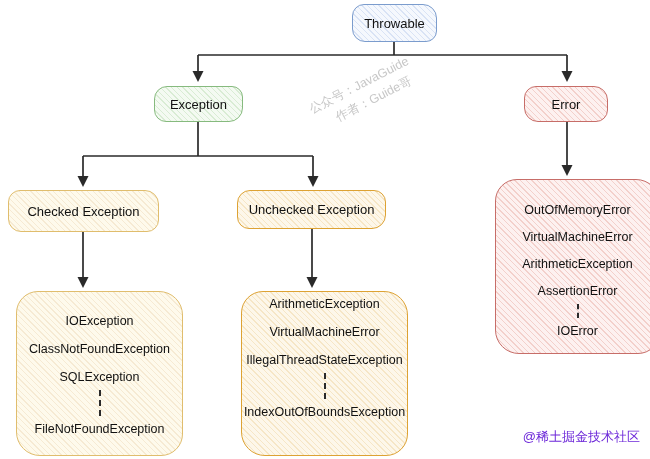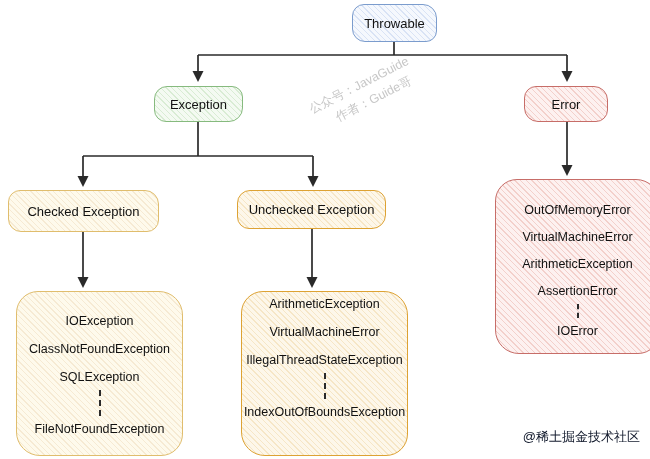--- a/index.html
+++ b/index.html
@@ -43,21 +43,21 @@
   .ellipsis{
     width:0;height:26px;border-left:2.6px dashed #2a2a2a;margin:3px 0;
   }
   .wm-center{
     position:absolute;left:306px;top:102px;transform:rotate(-27deg);
     transform-origin:left top;color:#c7c7c7;font-size:12.5px;line-height:19px;
     white-space:nowrap;pointer-events:none;
   }
   .wm-center .l2{margin-left:20px;}
   .wm-br{
-    position:absolute;right:10px;bottom:13px;color:#0f172a;font-size:13px;
+    position:absolute;right:10px;bottom:13px;color:#6d28d9;font-size:13px;
     pointer-events:none;white-space:nowrap;
   }
 </style>
 </head>
 <body>
 
 <div class="stage">
 
   <svg class="connectors" viewBox="0 0 650 459" xmlns="http://www.w3.org/2000/svg">
     <defs>

